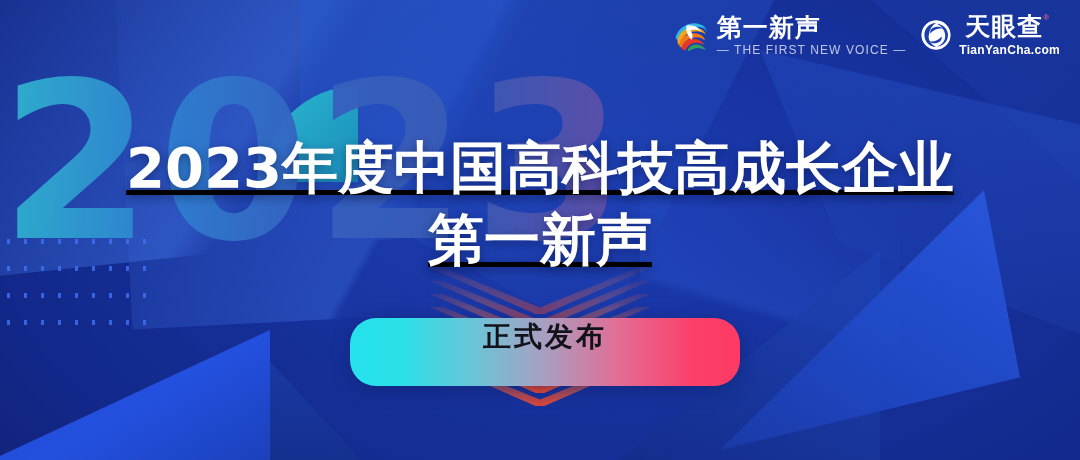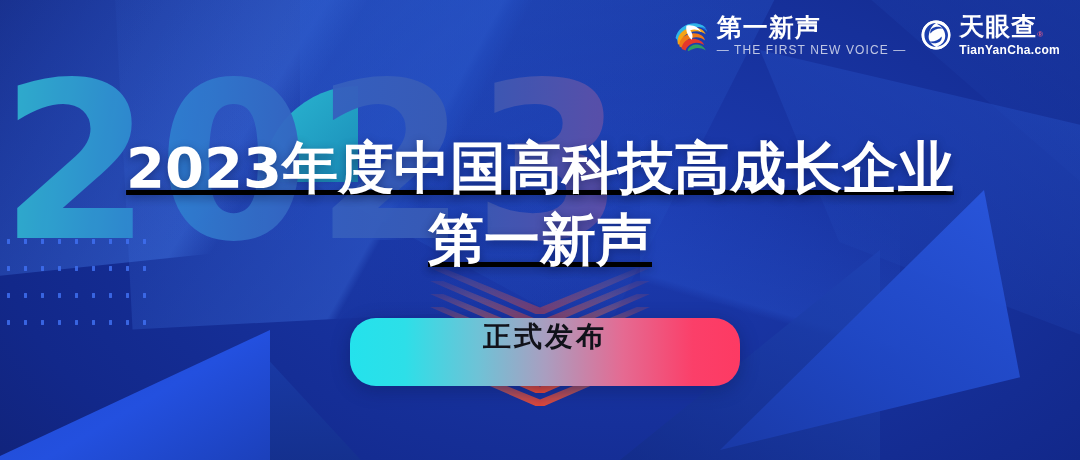--- a/index.html
+++ b/index.html
@@ -232,21 +232,21 @@
     letter-spacing:.3px;
     text-align:left;
     margin-top:5px;
   }
   .tm{
     font-size:8px;
     vertical-align:super;
     color:#e05c8a;
     font-weight:bold;
   }
-  .logo-cn-wrap{ display:flex; align-items:flex-end; }
+  .logo-cn-wrap{ display:flex; align-items:flex-start;margin-left:6px; }
 </style>
 </head>
 <body>
 
 <div id="banner">
 
   <div class="bg-layer">
     <div class="shape streak-a"></div>
     <div class="shape streak-b"></div>
     <div class="shape streak-c"></div>

